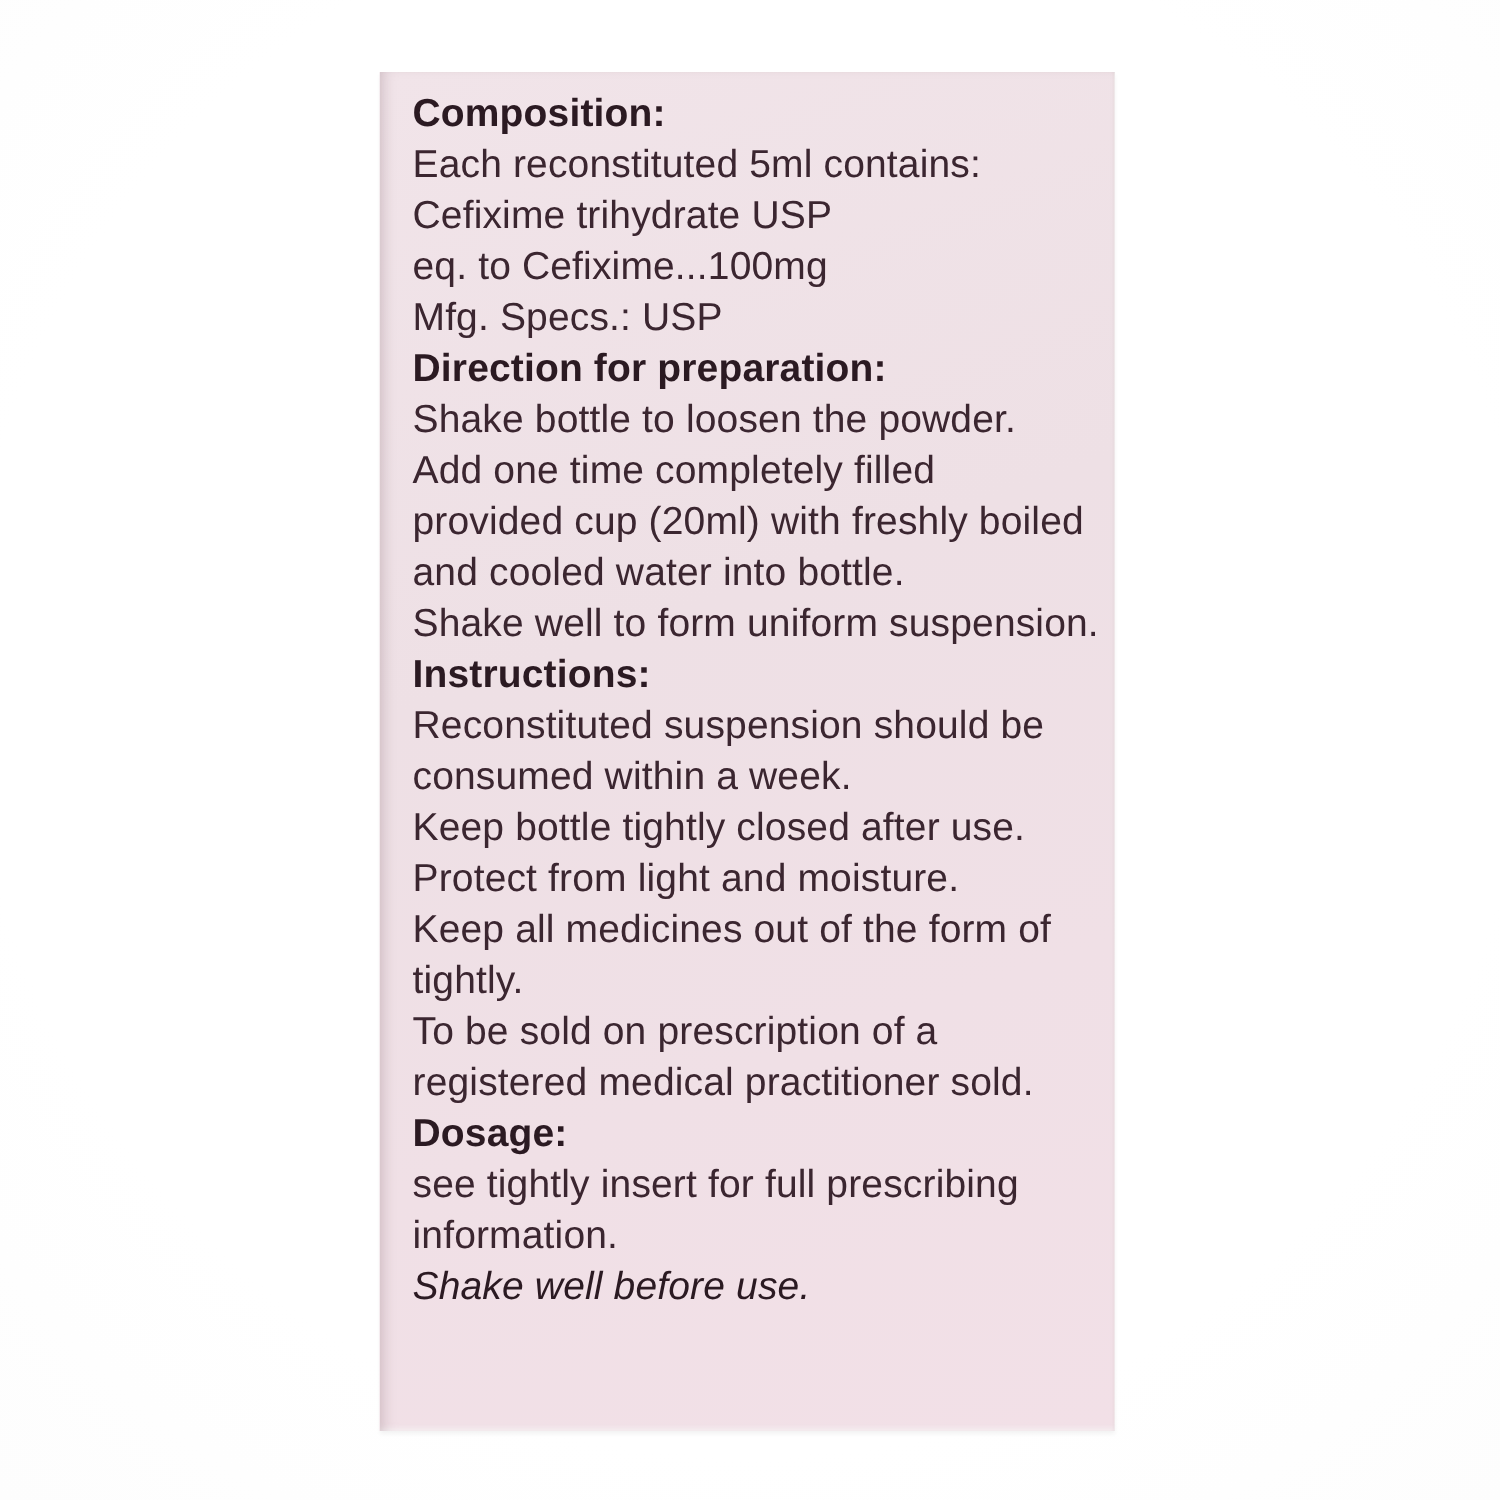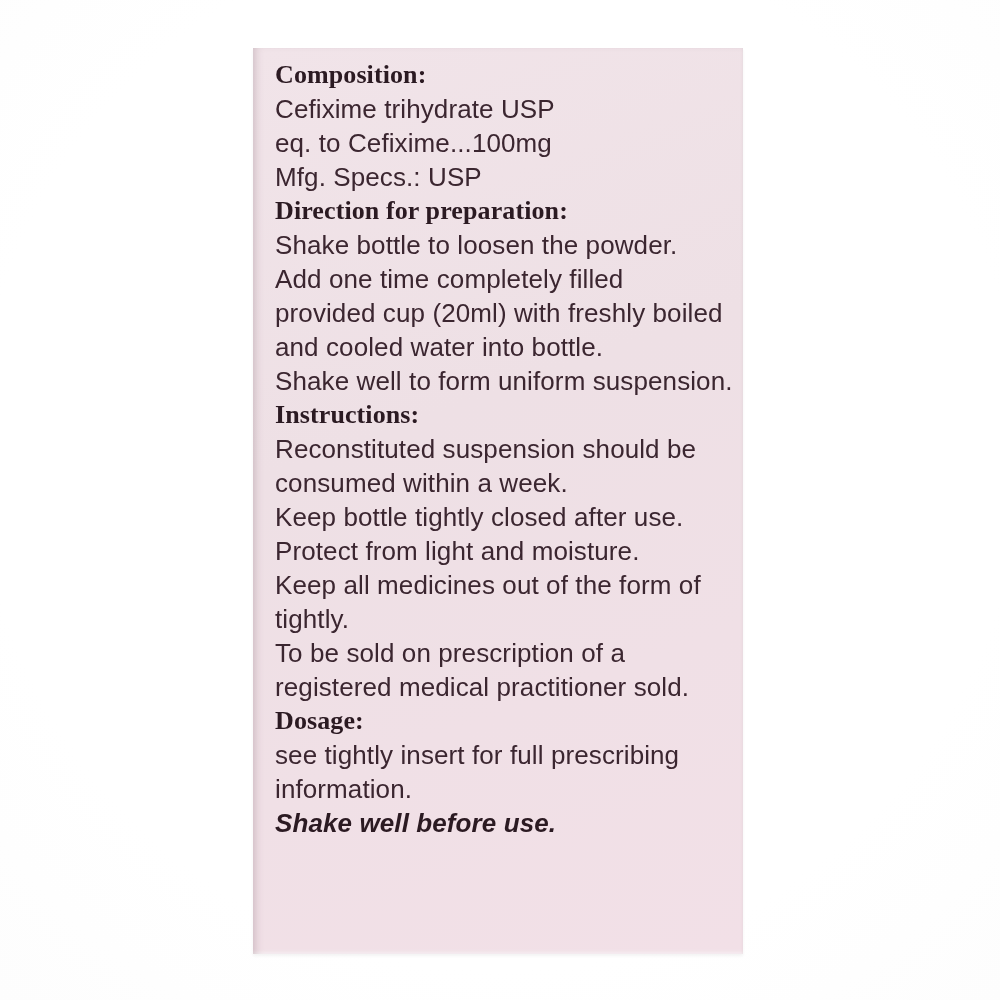--- a/index.html
+++ b/index.html
@@ -41,36 +41,36 @@
     line-height: 34px;
     letter-spacing: 0.1px;
     color: #3b2630;
   }
   .label-line {
     white-space: nowrap;
   }
   .line--heading {
     font-weight: bold;
     color: #2b1a22;
-    font-family: Liberation Serif, serif;
   }
   .line--emphasis {
-    font-weight: bold;
+    font-weight: normal;
     font-style: italic;
     color: #2b1a22;
   }
 </style>
 </head>
 <body>
 
 <div class="photo-bg"></div>
 
 <div class="package-panel">
   <div class="label-text">
       <div class="label-line line--heading">Composition:</div>
+      <div class="label-line line--body">Each reconstituted 5ml contains:</div>
       <div class="label-line line--body">Cefixime trihydrate USP</div>
       <div class="label-line line--body">eq. to Cefixime...100mg</div>
       <div class="label-line line--body">Mfg. Specs.: USP</div>
       <div class="label-line line--heading">Direction for preparation:</div>
       <div class="label-line line--body">Shake bottle to loosen the powder.</div>
       <div class="label-line line--body">Add one time completely filled</div>
       <div class="label-line line--body">provided cup (20ml) with freshly boiled</div>
       <div class="label-line line--body">and cooled water into bottle.</div>
       <div class="label-line line--body">Shake well to form uniform suspension.</div>
       <div class="label-line line--heading">Instructions:</div>

